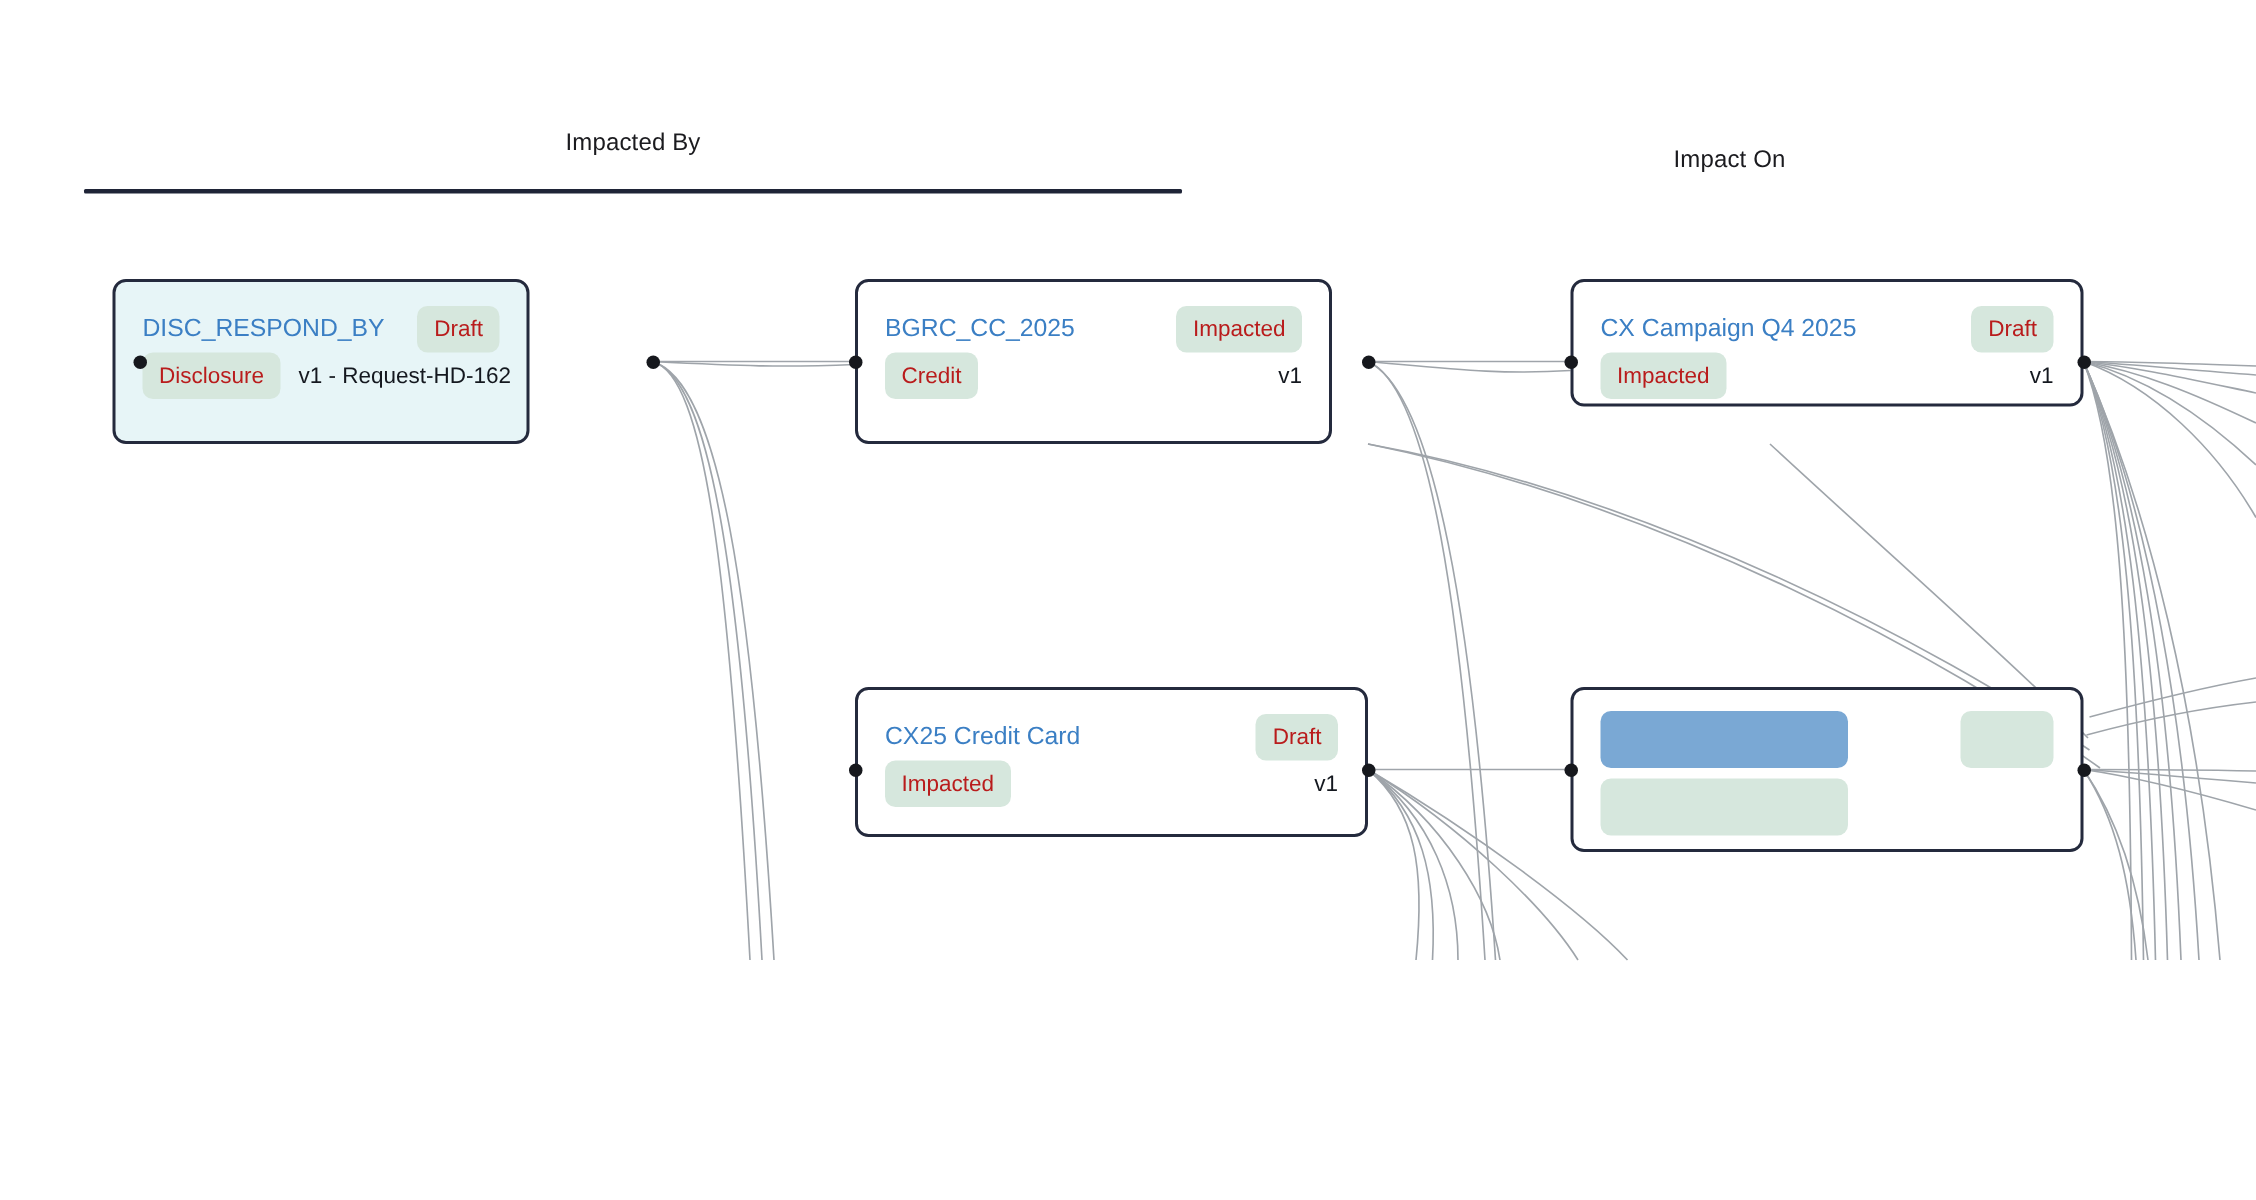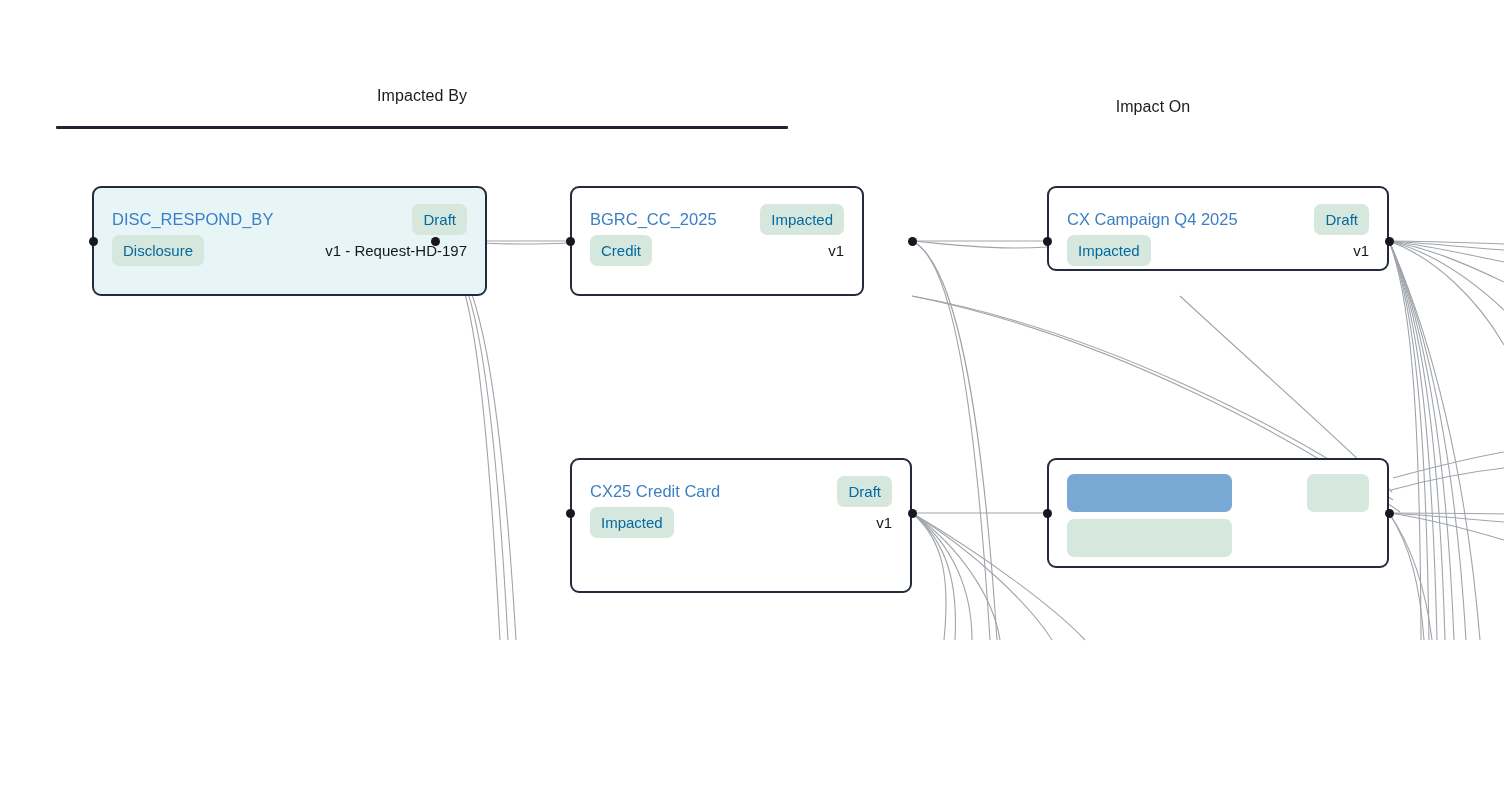--- a/index.html
+++ b/index.html
@@ -78,21 +78,21 @@
   .node-title {
     color: #3b7fc4;
     font-size: 16.5px;
     white-space: nowrap;
     overflow: hidden;
     text-overflow: ellipsis;
   }
 
   .badge {
     background: #d6e7dd;
-    color: #0369a1;
+    color: #b91c1c;
     font-size: 15px;
     line-height: 1;
     padding: 8px 11px;
     border-radius: 7px;
     white-space: nowrap;
   }
   .badge.status { }
   .badge.type { }
 
   .node-meta {
@@ -191,34 +191,34 @@
   <div class="col-header" id="hdr-impacted-by">
     <span class="label">Impacted By</span>
     <span class="rule"></span>
   </div>
 
   <div class="col-header" id="hdr-impact-on">
     <span class="label">Impact On</span>
     <span class="rule hidden"></span>
   </div>
 
-  <div class="node selected" id="node-disc-respond-by" style="left:92px; top:186px; width:395px; height:110px;">
+  <div class="node selected" id="node-disc-respond-by" style="left:75px; top:186px; width:278px; height:110px;">
     <div class="node-row top">
       <span class="node-title">DISC_RESPOND_BY</span>
       <span class="badge status">Draft</span>
     </div>
     <div class="node-row bottom">
       <span class="badge type">Disclosure</span>
-      <span class="node-meta">v1 - Request-HD-197</span>
+      <span class="node-meta">v1 - Request-HD-162</span>
     </div>
   </div>
   <div class="handle" style="left:93px;  top:241px;"></div>
   <div class="handle" style="left:435px; top:241px;"></div>
 
-  <div class="node" id="node-bgrc-cc-2025" style="left:570px; top:186px; width:294px; height:110px;">
+  <div class="node" id="node-bgrc-cc-2025" style="left:570px; top:186px; width:318px; height:110px;">
     <div class="node-row top">
       <span class="node-title">BGRC_CC_2025</span>
       <span class="badge status">Impacted</span>
     </div>
     <div class="node-row bottom">
       <span class="badge type">Credit</span>
       <span class="node-meta">v1</span>
     </div>
   </div>
   <div class="handle" style="left:570px; top:241px;"></div>
@@ -230,21 +230,21 @@
       <span class="badge status">Draft</span>
     </div>
     <div class="node-row bottom">
       <span class="badge type">Impacted</span>
       <span class="node-meta">v1</span>
     </div>
   </div>
   <div class="handle" style="left:1047px; top:241px;"></div>
   <div class="handle" style="left:1389px; top:241px;"></div>
 
-  <div class="node" id="node-cx25-credit-card" style="left:570px; top:458px; width:342px; height:135px;">
+  <div class="node" id="node-cx25-credit-card" style="left:570px; top:458px; width:342px; height:100px;">
     <div class="node-row top">
       <span class="node-title">CX25 Credit Card</span>
       <span class="badge status">Draft</span>
     </div>
     <div class="node-row bottom">
       <span class="badge type">Impacted</span>
       <span class="node-meta">v1</span>
     </div>
   </div>
   <div class="handle" style="left:570px; top:513px;"></div>

